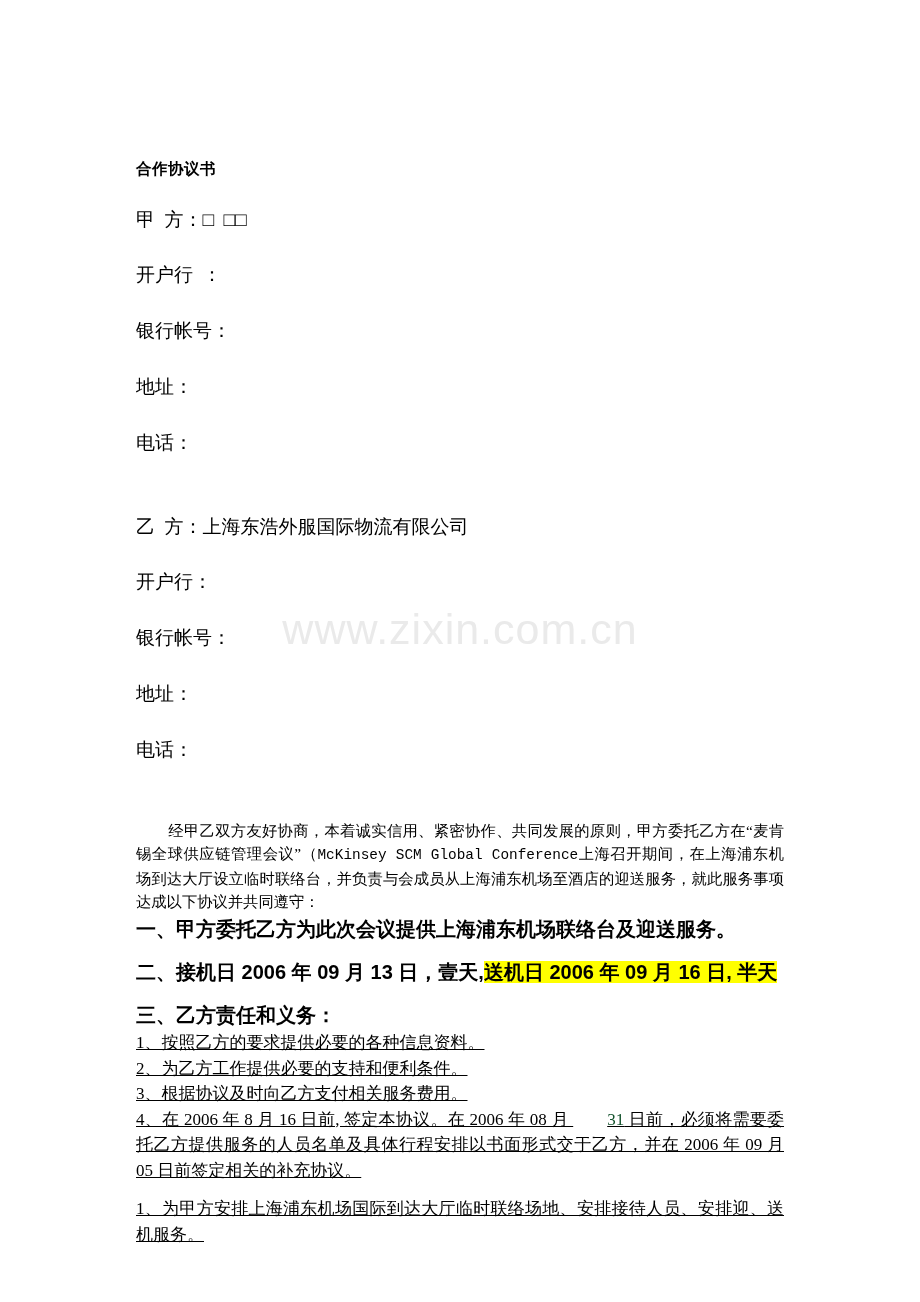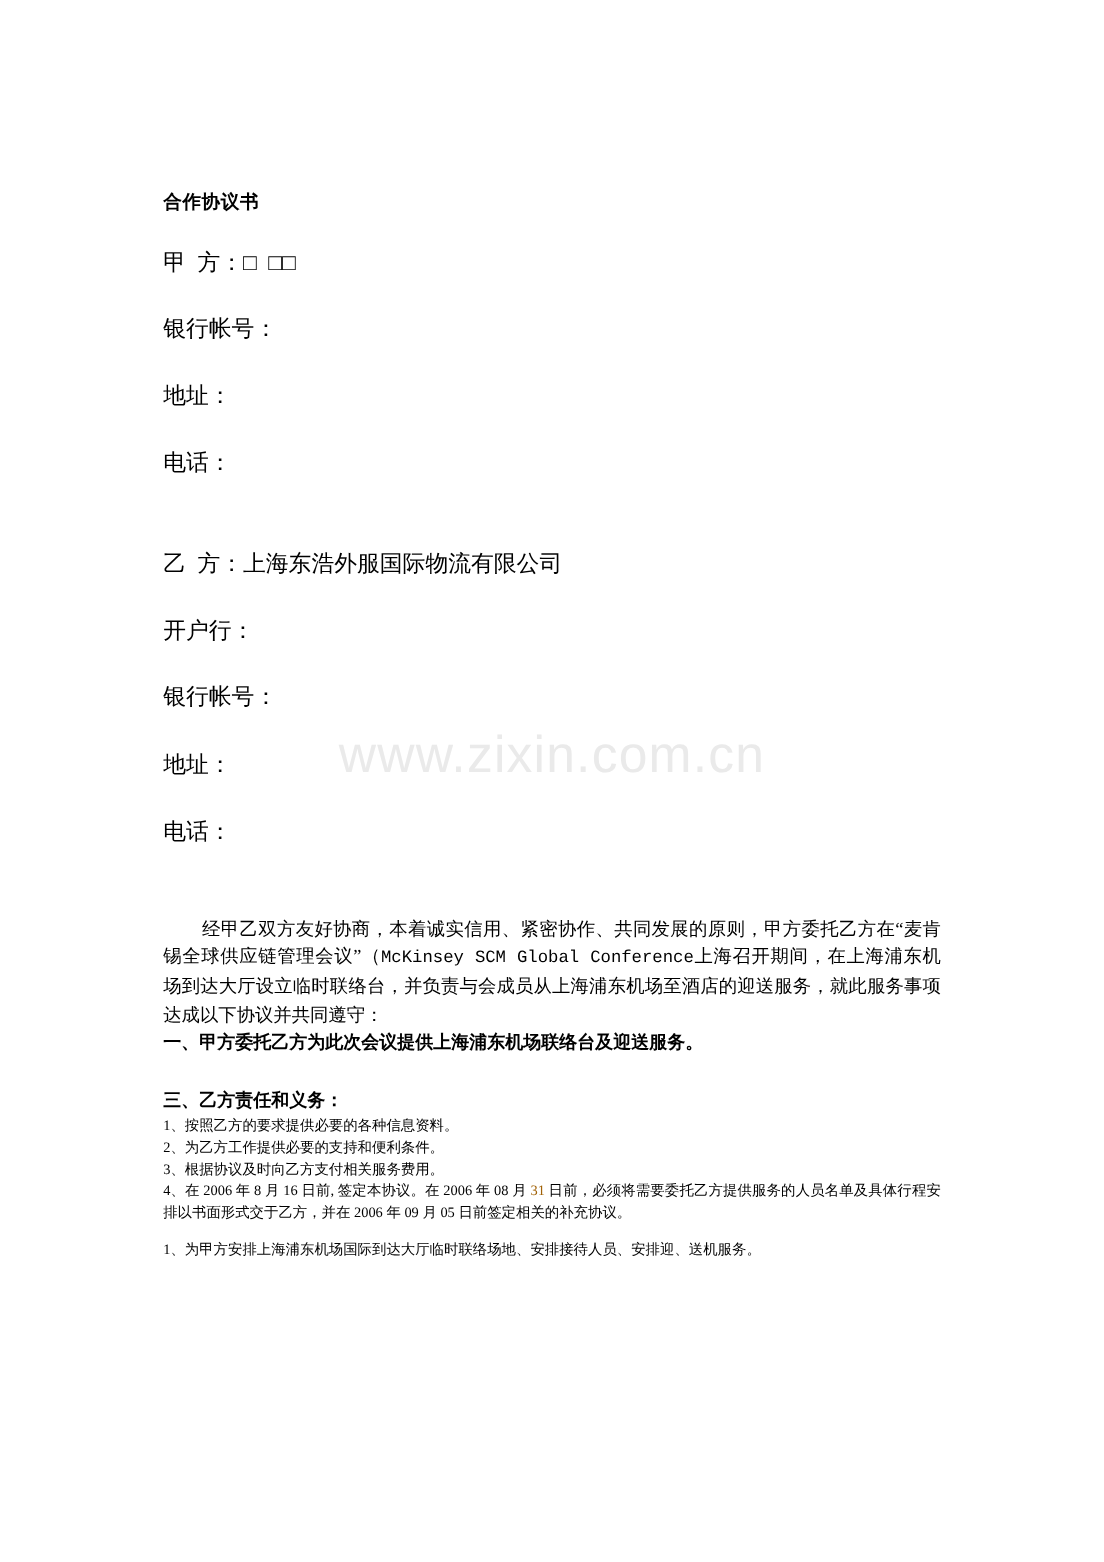--- a/index.html
+++ b/index.html
@@ -67,78 +67,82 @@
   .body-para .indent {
     display: inline-block;
     width: 32px;
   }
   .mono {
     font-family: "Liberation Mono", "DejaVu Sans Mono", monospace;
     font-size: 14.4px;
     margin-top: 22px;
   }
   .red {
-    color: #a16207;
+    color: #14532d;
+    margin-left: 34px;
   }
   .section-head {
     font-family: "Liberation Sans", sans-serif;
     font-weight: bold;
-    font-size: 15px;
+    font-size: 20px;
     line-height: 1.5;
     margin: 0;
   }
   .hl {
     background: #ffff00;
   }
   .item-line {
-    font-size: 12px;
+    font-size: 17px;
     line-height: 1.5;
     margin: 0;
     text-align: justify;
     text-justify: inter-ideograph;
+    text-decoration: underline;
   }
   .block-gap {
     height: 13px;
   }
   .big-gap {
     height: 24px;
   }
 </style>
 </head>
 <body>
 
 <div class="page">
 
   <div class="watermark">www.zixin.com.cn</div>
 
   <div class="content">
 
     <h1 class="doc-title">合作协议书</h1>
 
     <p class="party-line">甲  方：□  □□</p>
+    <p class="party-line">开户行  ：</p>
     <p class="party-line">银行帐号：</p>
     <p class="party-line">地址：</p>
     <p class="party-line">电话：</p>
 
     <div class="gap-block"></div>
 
     <p class="party-line">乙  方：上海东浩外服国际物流有限公司</p>
     <p class="party-line">开户行：</p>
     <p class="party-line">银行帐号：</p>
     <p class="party-line">地址：</p>
     <p class="party-line">电话：</p>
 
     <div class="big-gap"></div>
 
     <p class="body-para"><span class="indent"></span><span>经甲乙双方友好协商，本着诚实信用、紧密协作、共同发展的原则，甲方委托乙方在“麦肯锡全球供应链管理会议”（</span><span class="mono">McKinsey SCM Global Conference</span><span>上海召开期间，在上海浦东机场到达大厅设立临时联络台，并负责与会成员从上海浦东机场至酒店的迎送服务，就此服务事项达成以下协议并共同遵守：</span></p>
 
     <p class="section-head">一、甲方委托乙方为此次会议提供上海浦东机场联络台及迎送服务。</p>
 
     <div class="block-gap"></div>
 
+    <p class="section-head"><span>二、接机日 2006 年 09 月 13 日，壹天,</span><span class="hl">送机日 2006 年 09 月 16 日, 半天</span></p>
 
     <div class="block-gap"></div>
 
     <p class="section-head">三、乙方责任和义务：</p>
     <p class="item-line">1、按照乙方的要求提供必要的各种信息资料。</p>
     <p class="item-line">2、为乙方工作提供必要的支持和便利条件。</p>
     <p class="item-line">3、根据协议及时向乙方支付相关服务费用。</p>
     <p class="item-line"><span>4、在 2006 年 8 月 16 日前, 签定本协议。在 2006 年 08 月 </span><span class="red">31</span><span> 日前，必须将需要委托乙方提供服务的人员名单及具体行程安排以书面形式交于乙方，并在 2006 年 09 月 05 日前签定相关的补充协议。</span></p>
 
     <div class="block-gap"></div>

